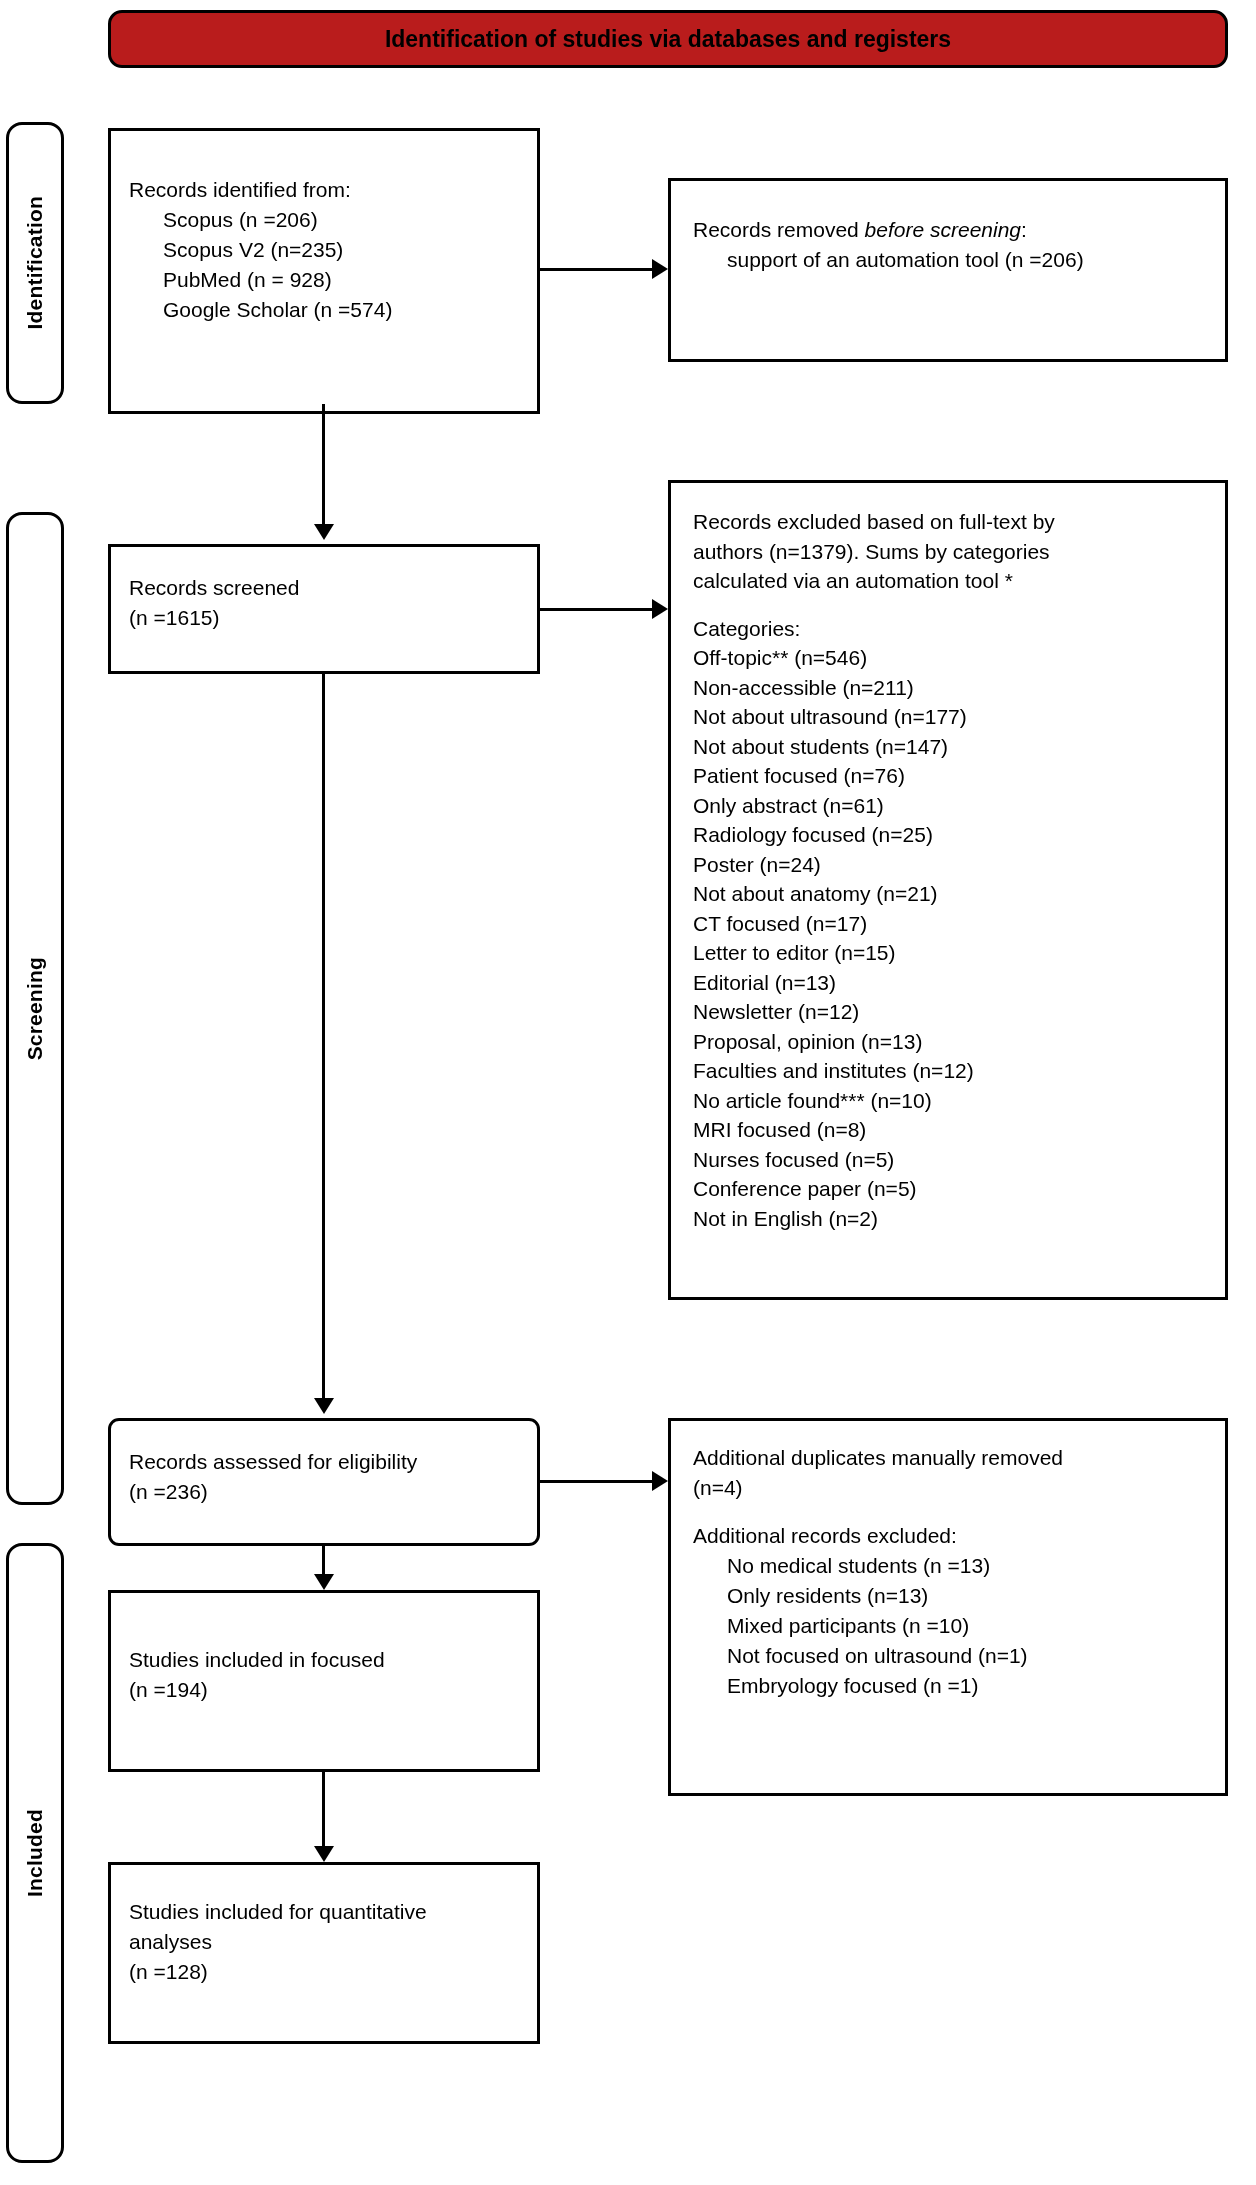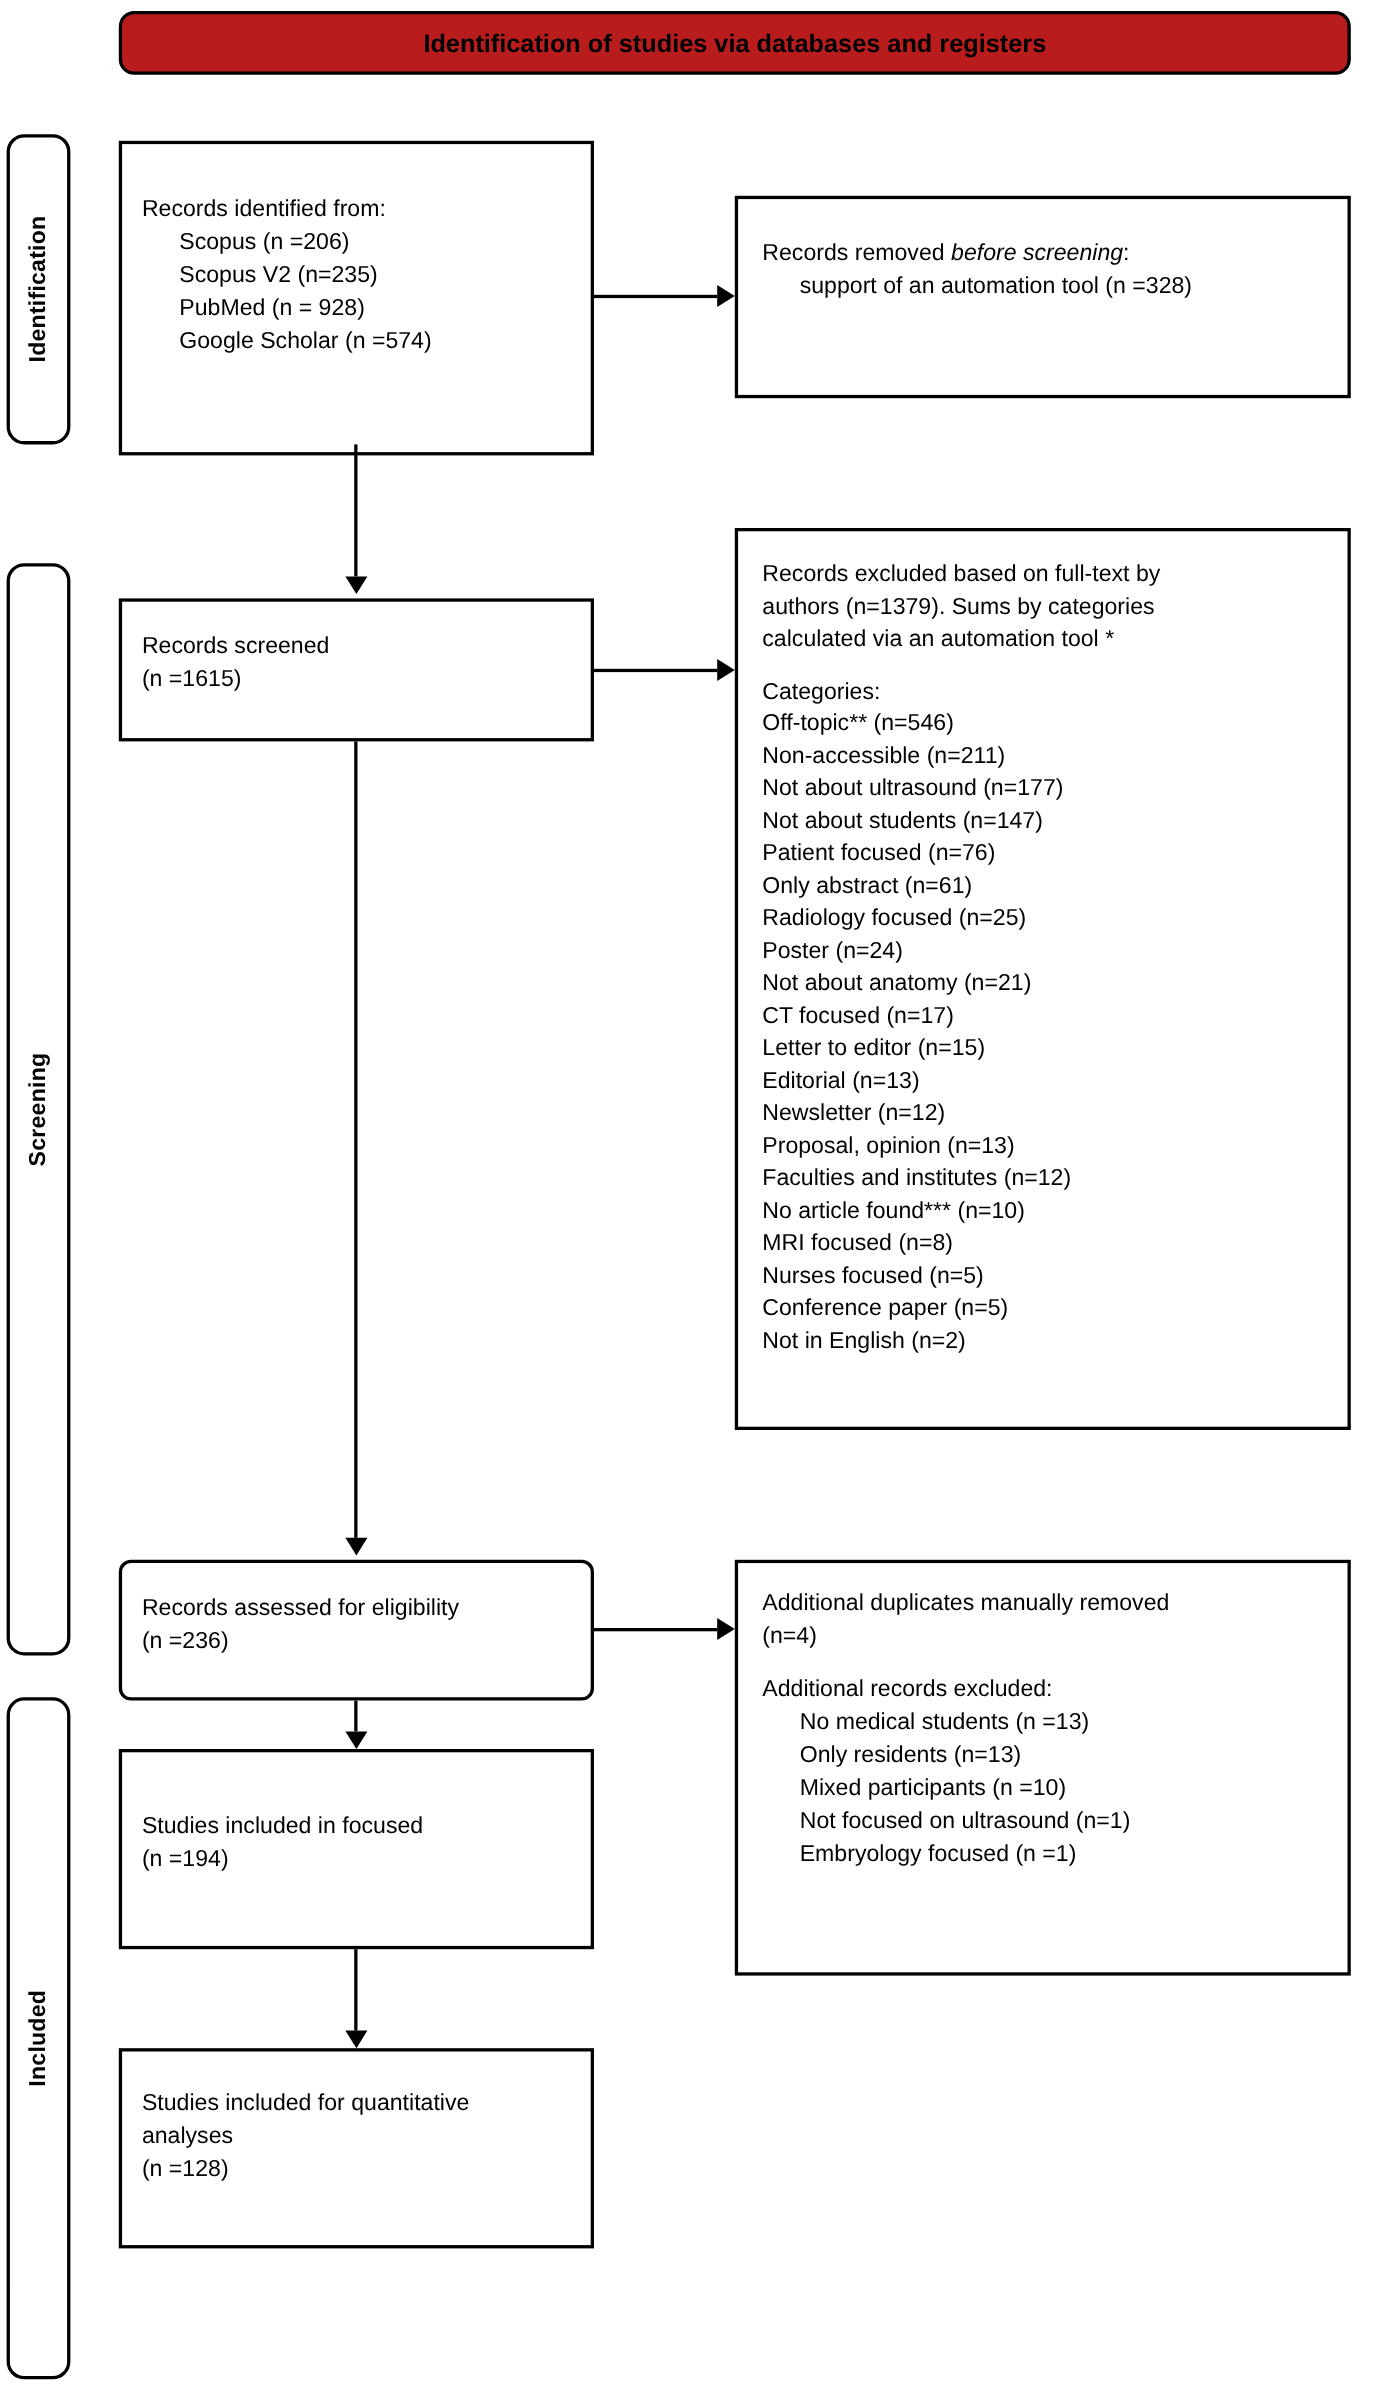--- a/index.html
+++ b/index.html
@@ -151,21 +151,21 @@
   <div class="flow-box" id="box-identified">
     <div class="box-line">Records identified from:</div>
     <div class="box-line indent-1">Scopus (n =206)</div>
     <div class="box-line indent-1">Scopus V2 (n=235)</div>
     <div class="box-line indent-1">PubMed (n = 928)</div>
     <div class="box-line indent-1">Google Scholar (n =574)</div>
   </div>
 
   <div class="flow-box" id="box-removed">
     <div class="box-line"><span>Records removed </span><em>before screening</em><span>:</span></div>
-    <div class="box-line indent-1">support of an automation tool (n =328)</div>
+    <div class="box-line indent-1">support of an automation tool (n =206)</div>
   </div>
 
   <div class="flow-box" id="box-screened">
     <div class="box-line">Records screened</div>
     <div class="box-line">(n =1615)</div>
   </div>
 
   <div class="flow-box" id="box-excluded">
     <div class="box-line">Records excluded based on full-text by</div>
     <div class="box-line">authors (n=1379). Sums by categories</div>

